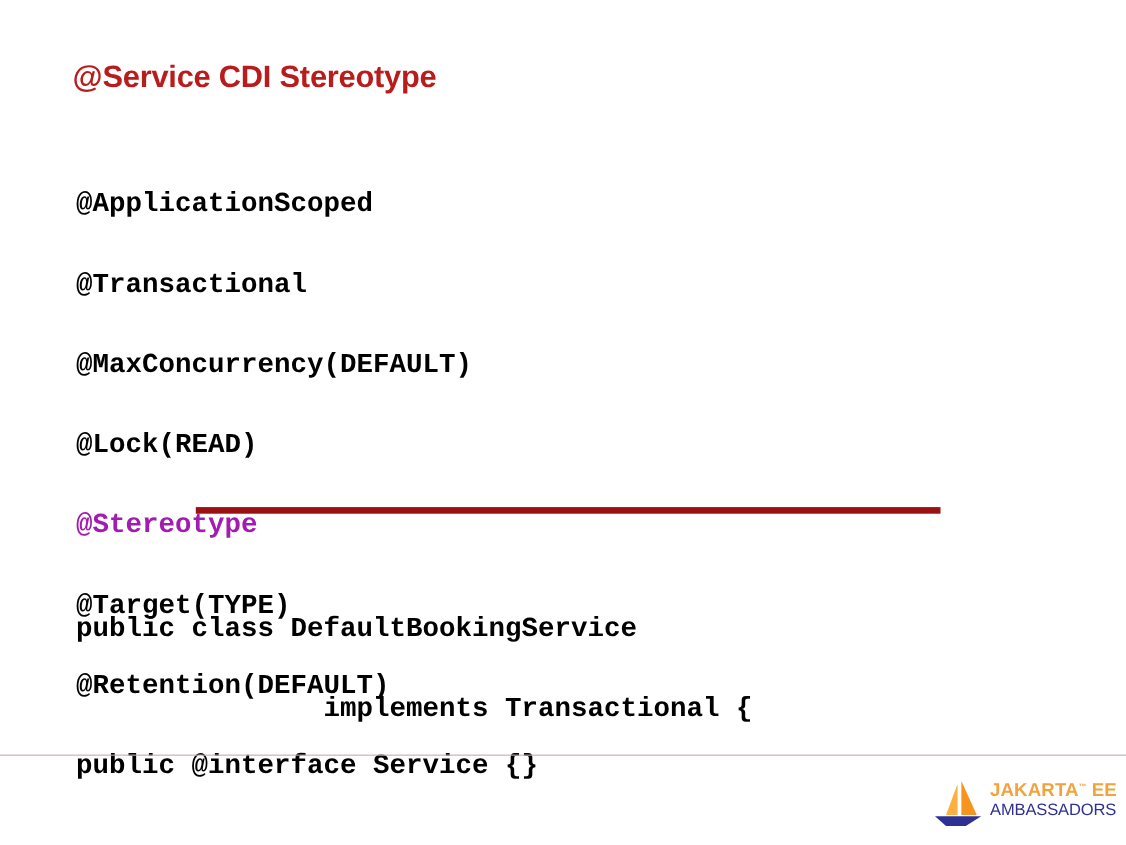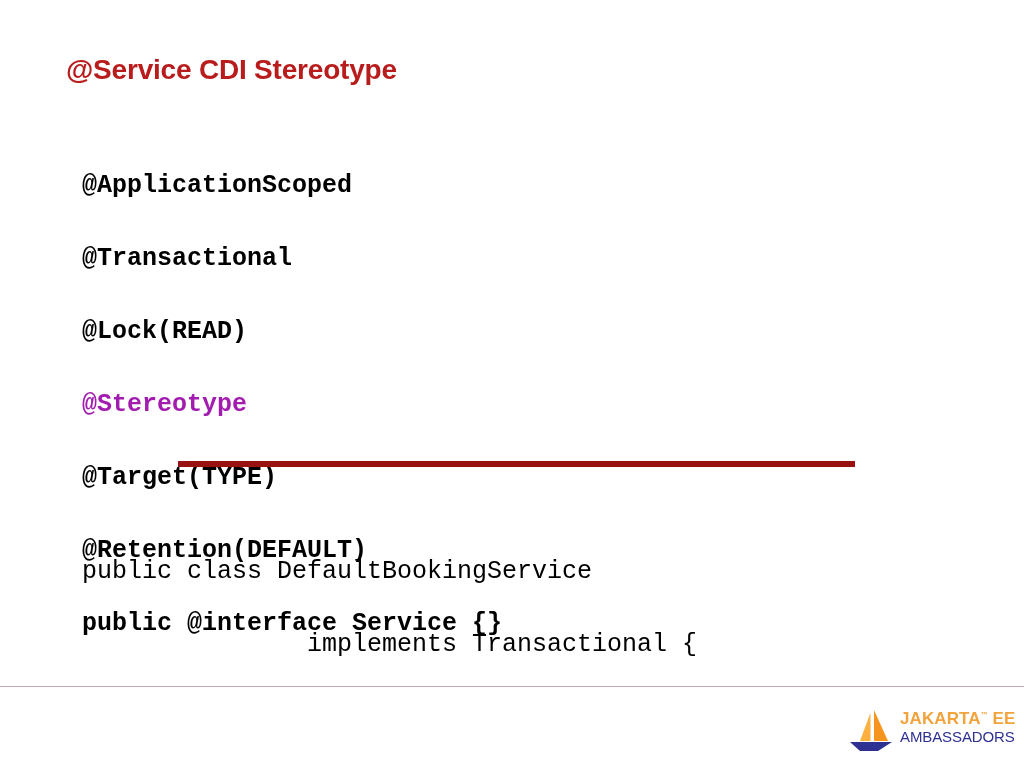--- a/index.html
+++ b/index.html
@@ -32,21 +32,21 @@
     font-size: 28px;
     line-height: 34px;
     letter-spacing: -0.2px;
     color: #b91c1c;
     white-space: pre;
   }
 
   
   .code-block {
     position: absolute;
-    left: 82px;
+    left: 69px;
     font-family: "Liberation Mono", "DejaVu Sans Mono", monospace;
     white-space: pre;
   }
 
   .code-block.top {
     top: 131px;
   }
 
   .code-block.bottom {
     top: 517px;
@@ -58,21 +58,21 @@
     height: 37px;
     color: #000000;
     white-space: pre;
   }
 
   .code-block.top .code-line {
     font-weight: bold;
   }
 
   .code-block.bottom .code-line {
-    font-weight: normal;
+    font-weight: bold;
     line-height: 37px;
     height: 37px;
   }
 
   .code-block.bottom .code-line.accent {
     font-weight: bold;
   }
 
   .code-line.accent {
     color: #a21caf;
@@ -152,20 +152,21 @@
 </head>
 <body>
 
 <div class="slide">
 
   <div class="slide-title">@Service CDI Stereotype</div>
 
   <div class="code-block top">
     <div class="code-line">@ApplicationScoped</div>
     <div class="code-line">@Transactional</div>
+    <div class="code-line">@MaxConcurrency(DEFAULT)</div>
     <div class="code-line">@Lock(READ)</div>
     <div class="code-line accent">@Stereotype</div>
     <div class="code-line">@Target(TYPE)</div>
     <div class="code-line">@Retention(DEFAULT)</div>
     <div class="code-line">public @interface Service {}</div>
   </div>
 
   <div class="divider-rule"></div>
 
   <div class="code-block bottom">

